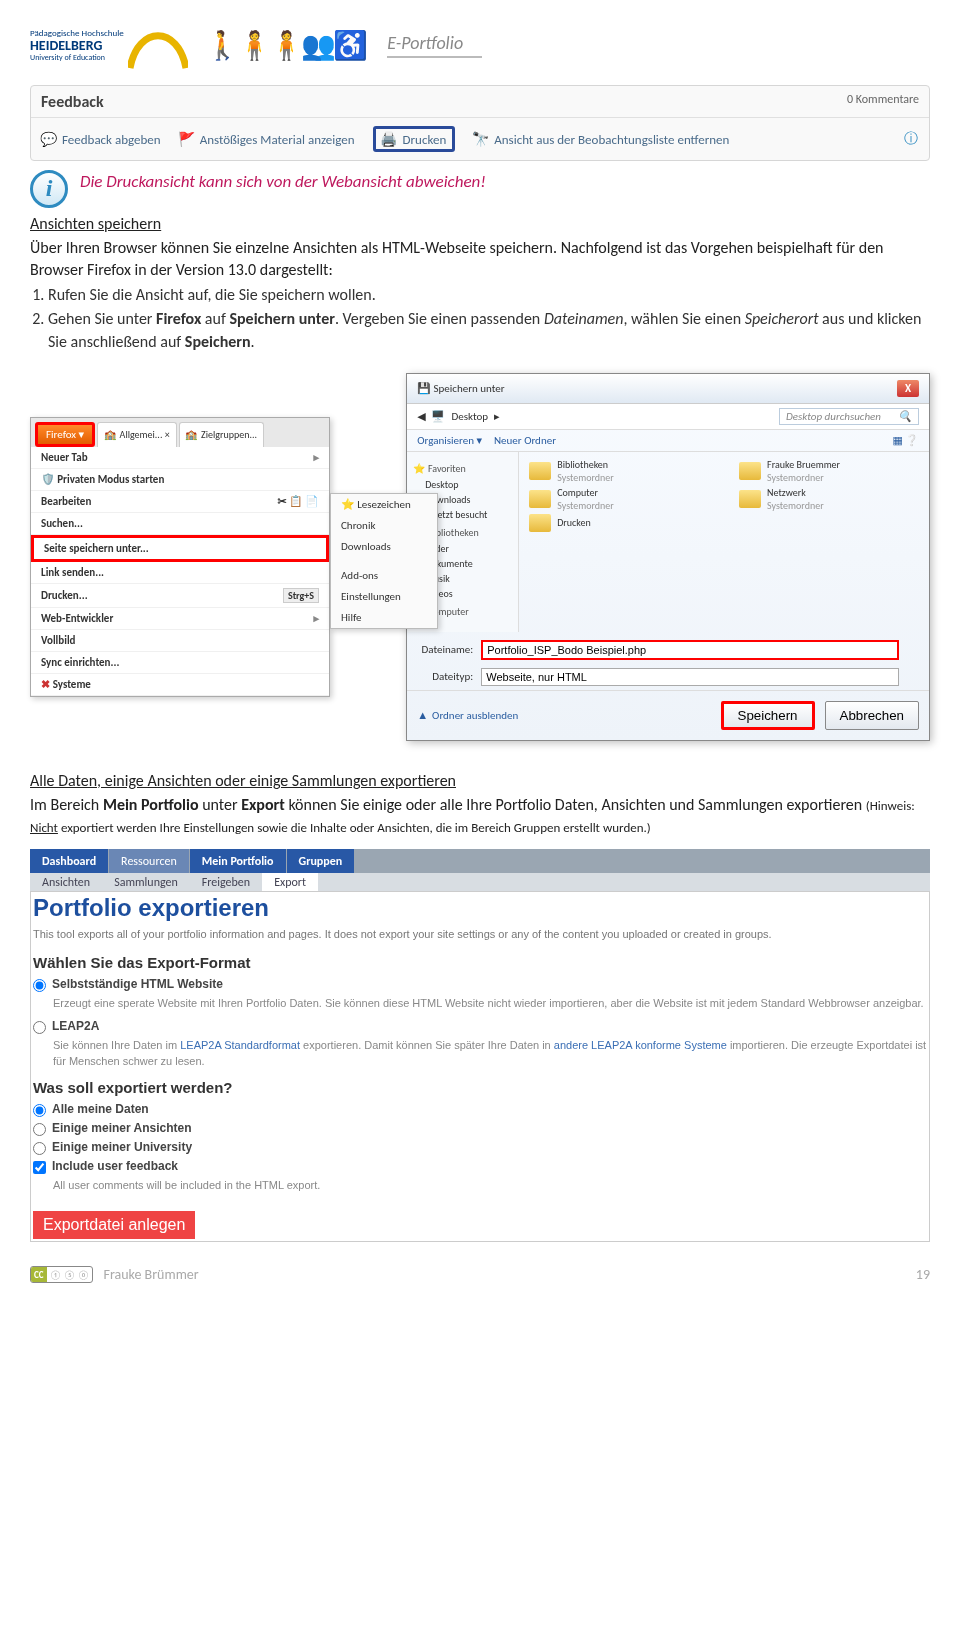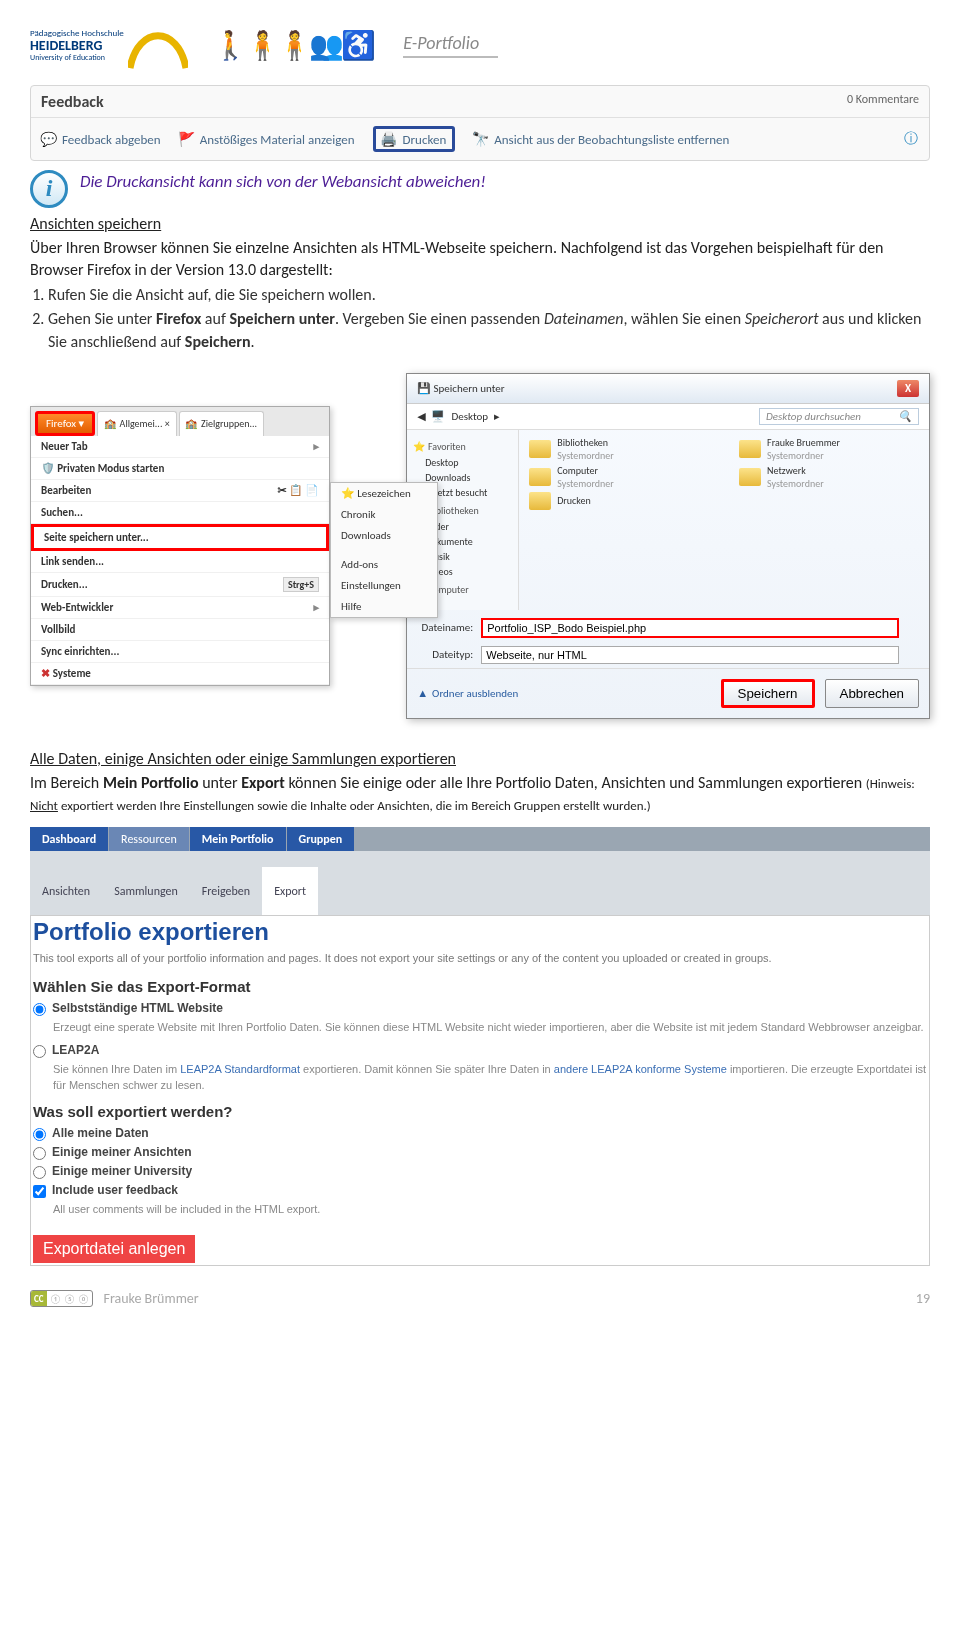--- a/index.html
+++ b/index.html
@@ -1,35 +1,35 @@
 <!DOCTYPE html>
 <html><head>
 <meta charset="utf-8">
 <style>
   * { box-sizing: border-box; margin: 0; padding: 0; }
   body { font-family: Calibri, Arial, sans-serif; font-size: 14px; color: #333; background: #fff; width: 960px; }
   .page { padding: 20px 30px; }
-  .header { display: flex; align-items: center; gap: 26px; margin-bottom: 15px; }
+  .header { display: flex; align-items: center; gap: 18px; margin-bottom: 15px; }
   .logo-box { display: flex; align-items: center; gap: 4px; }
   .logo-text { font-size: 9px; line-height: 1.1; }
   .logo-text .ph { color: #003a7a; }
   .logo-text .hb { color: #003a7a; font-weight: bold; font-size: 14px; }
   .logo-text .ue { color: #003a7a; font-size: 8px; }
   .crest-arc { width: 60px; height: 50px; position: relative; }
   .silhouettes { color: #bbb; font-size: 28px; letter-spacing: -3px; }
   .section-title { font-family: Calibri, Arial, sans-serif; font-size: 18px; color: #888; font-style: italic; border-bottom: 2px solid #bbb; padding-bottom: 2px; margin-left: 4px; display: inline-block; width: 95px; }
   .feedback-box { border: 1px solid #d6d6d6; background: #f9f9f9; border-radius: 4px; }
   .fb-head { border-bottom: 1px solid #e0e0e0; padding: 6px 10px; font-weight: bold; font-size: 16px; color: #444; display: flex; justify-content: space-between; }
   .fb-comments { font-weight: normal; font-size: 12px; color: #666; }
   .fb-row { display: flex; gap: 18px; padding: 8px 10px; font-size: 13px; color: #4a6b8a; align-items: center; }
   .fb-item { display: flex; align-items: center; gap: 5px; }
   .fb-icon { width: 16px; height: 16px; display: inline-flex; align-items: center; justify-content: center; font-size: 14px; }
   .highlight-box { border: 3px solid #2a4b9a; border-radius: 3px; padding: 2px 6px; }
   .info-icon { width: 38px; height: 38px; border: 3px solid #2e8bc0; border-radius: 50%; display: inline-flex; align-items: center; justify-content: center; color: #2e8bc0; font-weight: bold; font-family: Georgia, serif; font-style: italic; font-size: 24px; background: linear-gradient(#fff,#d0e8f5); vertical-align: middle; margin-right: 12px; }
-  .callout { color: #4c1d95; font-style: italic; font-size: 17px; margin: 4px 0 18px 0; }
+  .callout { color: #be185d; font-style: italic; font-size: 17px; margin: 4px 0 18px 0; }
   .h2-link { text-decoration: underline; font-size: 16px; color: #222; margin-bottom: 4px; }
   .body-text { font-size: 16px; color: #222; line-height: 1.4; margin-bottom: 2px; }
   .numbered { padding-left: 18px; }
   .numbered li { margin: 2px 0; font-size: 16px; line-height: 1.4; }
   .screens-row { display: flex; align-items: center; gap: 10px; margin: 20px 0 30px 0; }
   .screen1 { width: 300px; border: 1px solid #aaa; background: #fdfdfd; font-size: 11px; box-shadow: 2px 2px 6px rgba(0,0,0,0.2); }
   .tabs { display: flex; gap: 2px; background: #e8e8e8; padding: 4px 4px 0 4px; }
   .tab { background: #fff; border: 1px solid #ccc; border-bottom: none; padding: 2px 6px; font-size: 10px; border-radius: 3px 3px 0 0; display: flex; align-items: center; gap: 3px; }
   .ffx-btn { background: linear-gradient(#ff8a2a,#e35d00); color: #fff; padding: 3px 8px; border-radius: 3px; font-size: 11px; border: 3px solid #ff0000; }
   .menu-list { background: #fff; font-weight: bold; }
@@ -37,21 +37,21 @@
   .menu-item.hl { border: 3px solid #ff0000; }
   .menu-item .arrow { color: #888; }
   .menu-item .shortcut { background: #eee; border: 1px solid #ccc; padding: 0 4px; font-size: 10px; }
   .submenu-box { position: absolute; left: 300px; top: 76px; width: 108px; border: 1px solid #bbb; background: #fafafa; box-shadow: 2px 2px 6px rgba(0,0,0,0.2); font-size: 11px; }
   .submenu-box div { padding: 4px 10px; }
   .arrow-red { color: #e02020; font-size: 48px; align-self: center; margin: 0 8px; }
   .screen2 { flex: 1; border: 1px solid #888; background: linear-gradient(#f8fbff,#eef3f9); font-size: 11px; box-shadow: 2px 2px 8px rgba(0,0,0,0.25); }
   .s2-title { background: linear-gradient(#fff,#e0e9f3); padding: 6px 10px; display: flex; justify-content: space-between; align-items: center; border-bottom: 1px solid #ccc; }
   .s2-close { background: linear-gradient(#e86,#c33); color: #fff; padding: 2px 8px; border-radius: 2px; font-weight: bold; }
   .s2-crumb { padding: 4px 10px; display: flex; align-items: center; gap: 6px; border-bottom: 1px solid #ddd; background: #fff; }
-  .s2-search-box { margin-left: auto; border: 1px solid #bcd; background: #fff; padding: 1px 6px; color: #888; font-style: italic; width: 160px; display: flex; justify-content: space-between; }
+  .s2-search-box { margin-left: auto; border: 1px solid #bcd; background: #fff; padding: 1px 6px; color: #888; font-style: italic; width: 140px; display: flex; justify-content: space-between; }
   .s2-toolbar { padding: 4px 10px; display: flex; gap: 12px; color: #2a5da0; border-bottom: 1px solid #ddd; }
   .s2-body { display: flex; min-height: 180px; }
   .s2-left { width: 112px; border-right: 1px solid #ddd; padding: 6px; background: #f6f9fc; }
   .s2-left .grp { font-size: 10px; color: #555; margin: 4px 0 2px; }
   .s2-left .itm { padding: 1px 0 1px 12px; font-size: 10px; color: #333; }
   .s2-right { flex: 1; padding: 6px 10px; }
   .s2-grid { display: grid; grid-template-columns: 1fr 1fr; gap: 2px 30px; font-size: 10px; }
   .s2-grid .cell { display: flex; align-items: center; gap: 6px; }
   .folder-ic { width: 22px; height: 18px; background: linear-gradient(#fce38a,#e7b93b); border-radius: 2px; }
   .s2-filerow { display: flex; align-items: center; gap: 8px; margin: 8px 30px 4px 10px; }
@@ -61,21 +61,21 @@
   .s2-bottom { display: flex; justify-content: space-between; align-items: center; padding: 10px; border-top: 1px solid #ddd; }
   .s2-bottom .btns { display: flex; gap: 10px; }
   .s2-bottom button { padding: 4px 14px; border: 1px solid #888; background: linear-gradient(#fff,#e4e9ef); border-radius: 2px; }
   .s2-bottom button.hl { border: 3px solid #ff0000; }
   .hide-link { color: #2a5da0; display: flex; align-items: center; gap: 4px; }
   .export-sec { margin-top: 20px; }
   .nav-tabs { display: flex; background: #9aa6b2; font-size: 12px; }
   .nav-tabs div { padding: 5px 12px; color: #fff; background: #2858a6; margin-right: 1px; font-weight: bold; }
   .nav-tabs div.dim { background: #6a87b5; font-weight: normal; }
   .sub-tabs { display: flex; background: #d8dde2; font-size: 12px; }
-  .sub-tabs div { padding: 17px 12px; color: #445; margin-top: 16px; }
+  .sub-tabs div { padding: 2px 12px; color: #445; }
   .sub-tabs div.active { background: #fff; }
   .export-panel { background: #fff; border: 1px solid #ccc; padding: 2px; font-family: Arial, sans-serif; }
   .export-panel h1 { color: #1d4f9e; font-size: 24px; font-weight: bold; margin-bottom: 6px; }
   .export-panel .desc { font-size: 11px; color: #777; margin-bottom: 14px; }
   .export-panel h3 { color: #333; font-size: 15px; margin: 10px 0 6px; font-weight: bold; }
   .opt { display: flex; align-items: flex-start; gap: 6px; margin: 4px 0; }
   .opt input { margin-top: 2px; }
   .opt .lbl { font-size: 12px; font-weight: bold; color: #444; }
   .opt-desc { font-size: 11px; color: #888; margin-left: 20px; margin-bottom: 8px; line-height: 1.4; }
   .opt-desc a { color: #3b6fb5; text-decoration: none; }
@@ -223,20 +223,25 @@
       <div class="s2-crumb">
         <span>◀</span>
         <span>🖥️</span>
         <span>Desktop</span>
           <span>▸</span>
         <span class="s2-search-box">
             <span>Desktop durchsuchen</span>
             <span>🔍</span>
           </span>
       </div>
+      <div class="s2-toolbar">
+        <span>Organisieren ▾</span>
+        <span>Neuer Ordner</span>
+        <span style="margin-left:auto">▦ ❔</span>
+      </div>
       <div class="s2-body">
         <div class="s2-left">
           <div class="grp">⭐ <span>Favoriten</span></div>
           <div class="itm">Desktop</div>
           <div class="itm">Downloads</div>
           <div class="itm">Zuletzt besucht</div>
           <div class="grp">📚 <span>Bibliotheken</span></div>
           <div class="itm">Bilder</div>
           <div class="itm">Dokumente</div>
           <div class="itm">Musik</div>

